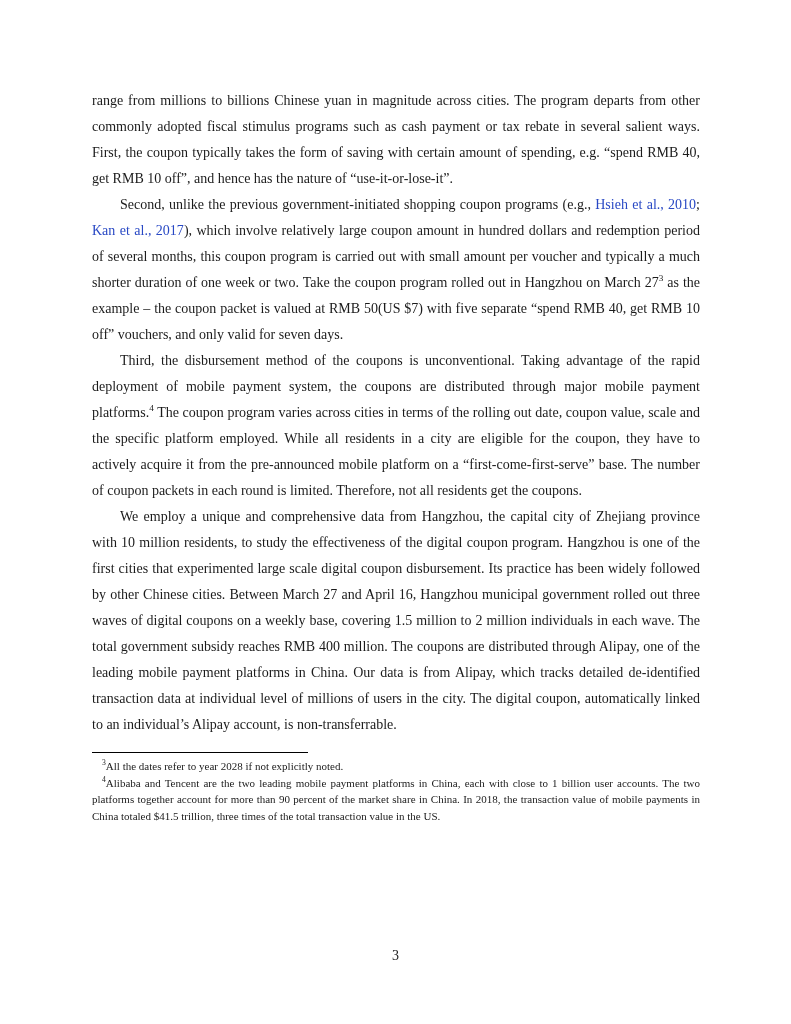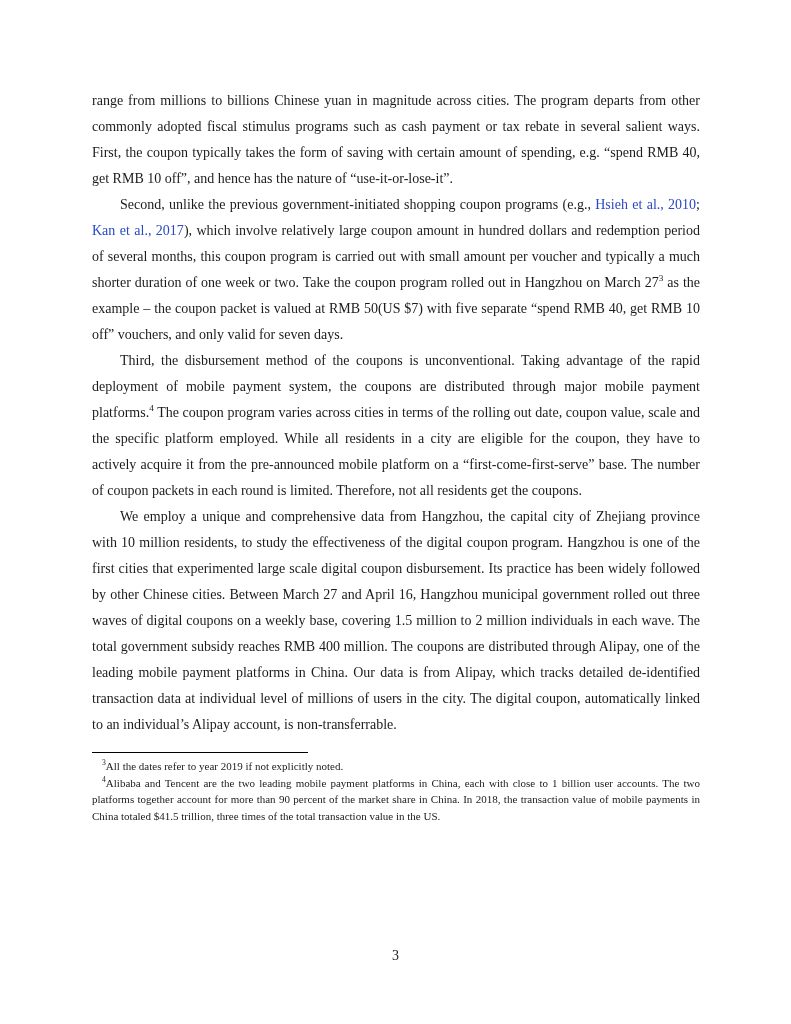--- a/index.html
+++ b/index.html
@@ -90,19 +90,19 @@
 
     <p class="para indent"><span>Second, unlike the previous government-initiated shopping coupon programs (e.g., </span><a class="cite">Hsieh et al., 2010</a><span>; </span><a class="cite">Kan et al., 2017</a><span>), which involve relatively large coupon amount in hundred dollars and redemption period of several months, this coupon program is carried out with small amount per voucher and typically a much shorter duration of one week or two. Take the coupon program rolled out in Hangzhou on March 27</span><sup class="fnref">3</sup><span> as the example – the coupon packet is valued at RMB 50(US $7) with five separate “spend RMB 40, get RMB 10 off” vouchers, and only valid for seven days.</span></p>
 
     <p class="para indent"><span>Third, the disbursement method of the coupons is unconventional. Taking advantage of the rapid deployment of mobile payment system, the coupons are distributed through major mobile payment platforms.</span><sup class="fnref">4</sup><span> The coupon program varies across cities in terms of the rolling out date, coupon value, scale and the specific platform employed. While all residents in a city are eligible for the coupon, they have to actively acquire it from the pre-announced mobile platform on a “first-come-first-serve” base. The number of coupon packets in each round is limited. Therefore, not all residents get the coupons.</span></p>
 
     <p class="para indent"><span>We employ a unique and comprehensive data from Hangzhou, the capital city of Zhejiang province with 10 million residents, to study the effectiveness of the digital coupon program. Hangzhou is one of the first cities that experimented large scale digital coupon disbursement. Its practice has been widely followed by other Chinese cities. Between March 27 and April 16, Hangzhou municipal government rolled out three waves of digital coupons on a weekly base, covering 1.5 million to 2 million individuals in each wave. The total government subsidy reaches RMB 400 million. The coupons are distributed through Alipay, one of the leading mobile payment platforms in China. Our data is from Alipay, which tracks detailed de-identified transaction data at individual level of millions of users in the city. The digital coupon, automatically linked to an individual’s Alipay account, is non-transferrable.</span></p>
 
 
     <footer class="footnotes">
       <hr class="fnrule">
-      <p class="footnote"><sup>3</sup><span>All the dates refer to year 2019 if not explicitly noted.</span></p>
+      <p class="footnote"><sup>3</sup><span>All the dates refer to year 2028 if not explicitly noted.</span></p>
       <p class="footnote"><sup>4</sup><span>Alibaba and Tencent are the two leading mobile payment platforms in China, each with close to 1 billion user accounts. The two platforms together account for more than 90 percent of the market share in China. In 2018, the transaction value of mobile payments in China totaled $41.5 trillion, three times of the total transaction value in the US.</span></p>
     </footer>
   </main>
 
   <div class="pagenum">3</div>
 </div>
 
 </body></html>

